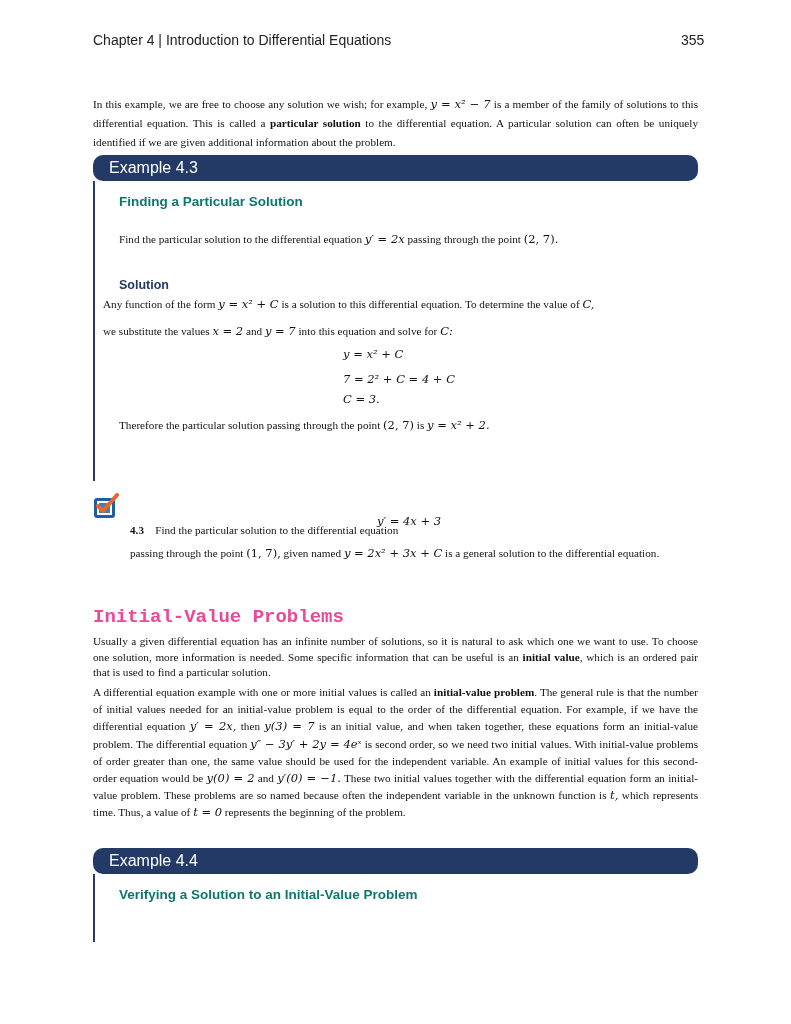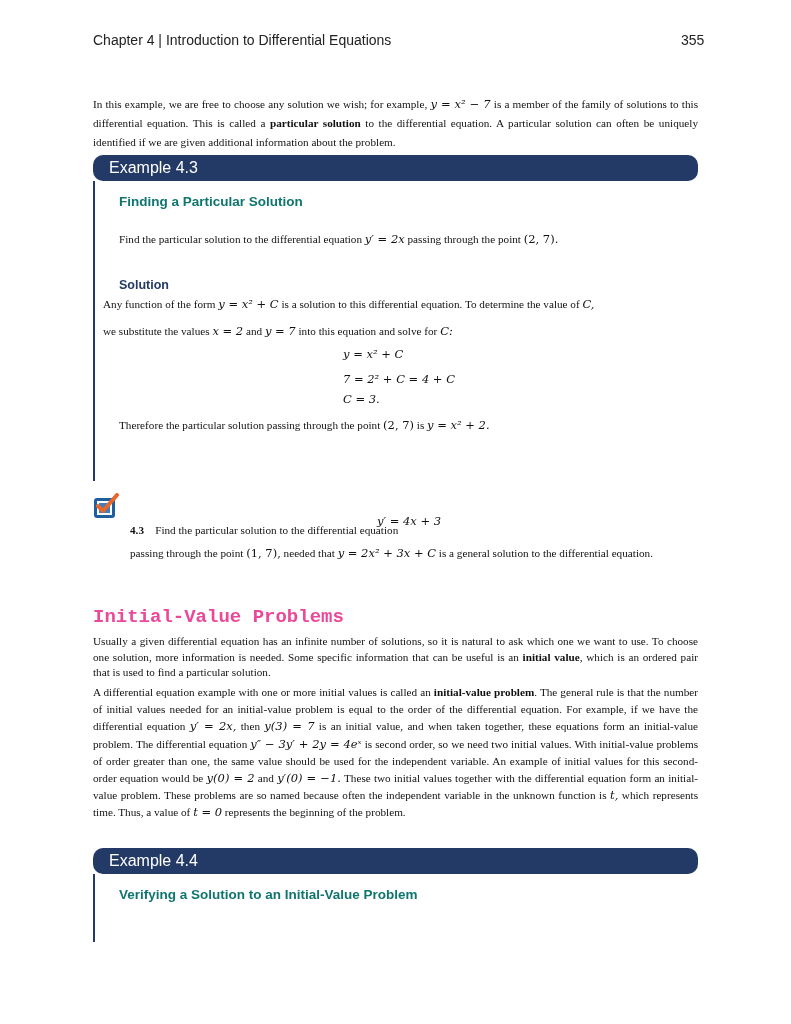--- a/index.html
+++ b/index.html
@@ -81,21 +81,21 @@
   </svg>
 </div>
 <div class="abs para" style="left:130px; top:491px; width:560px;margin-top:32px;">
   <b>4.3</b>&nbsp;&nbsp;&nbsp;
   <span>Find the particular solution to the differential equation</span>
 </div>
 <div class="abs math" style="left:377px; top:514px;">y′ = 4x + 3</div>
 <div class="abs para" style="left:130px; top:543px; width:556px; line-height:21px;">
   <span>passing through the point</span>
   <span class="math" style="font-style:normal">(1, 7),</span>
-  <span>needed that</span>
+  <span>given named</span>
   <span class="math">y = 2x² + 3x + C</span>
   <span>is a general solution to the differential equation.</span>
 </div>
 
 <div class="abs section" style="left:93px; top:606px;">Initial-Value Problems</div>
 
 <div class="abs para" style="left:93px; top:634px; width:605px;">
   <span>Usually a given differential equation has an infinite number of solutions, so it is natural to ask which one we want to use. To choose one solution, more information is needed. Some specific information that can be useful is an</span>
   <b>initial value</b><span>, which is an ordered pair that is used to find a particular solution.</span>
 </div>

